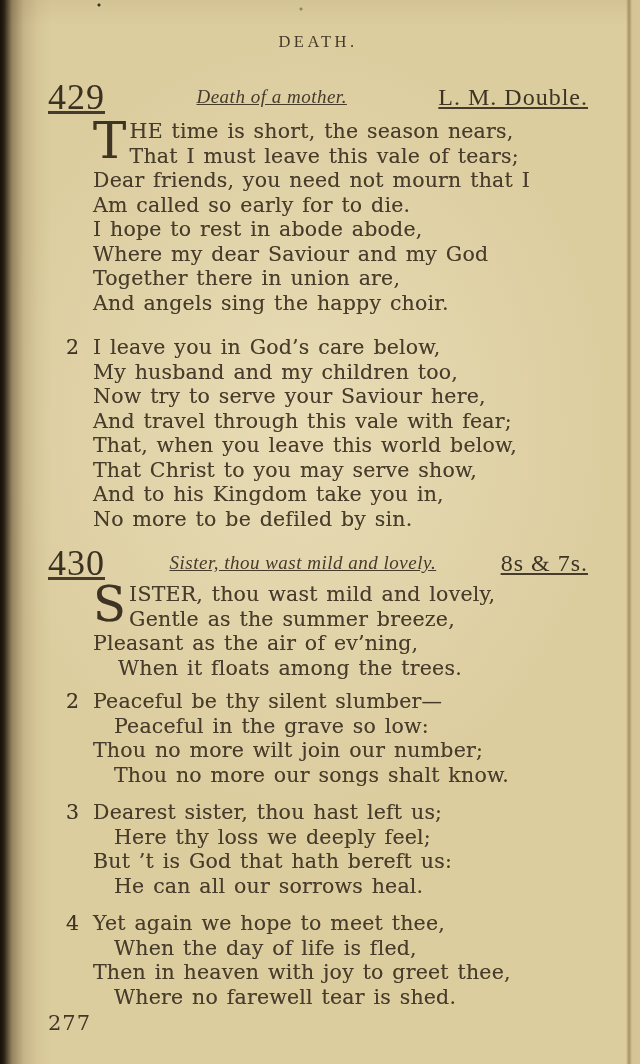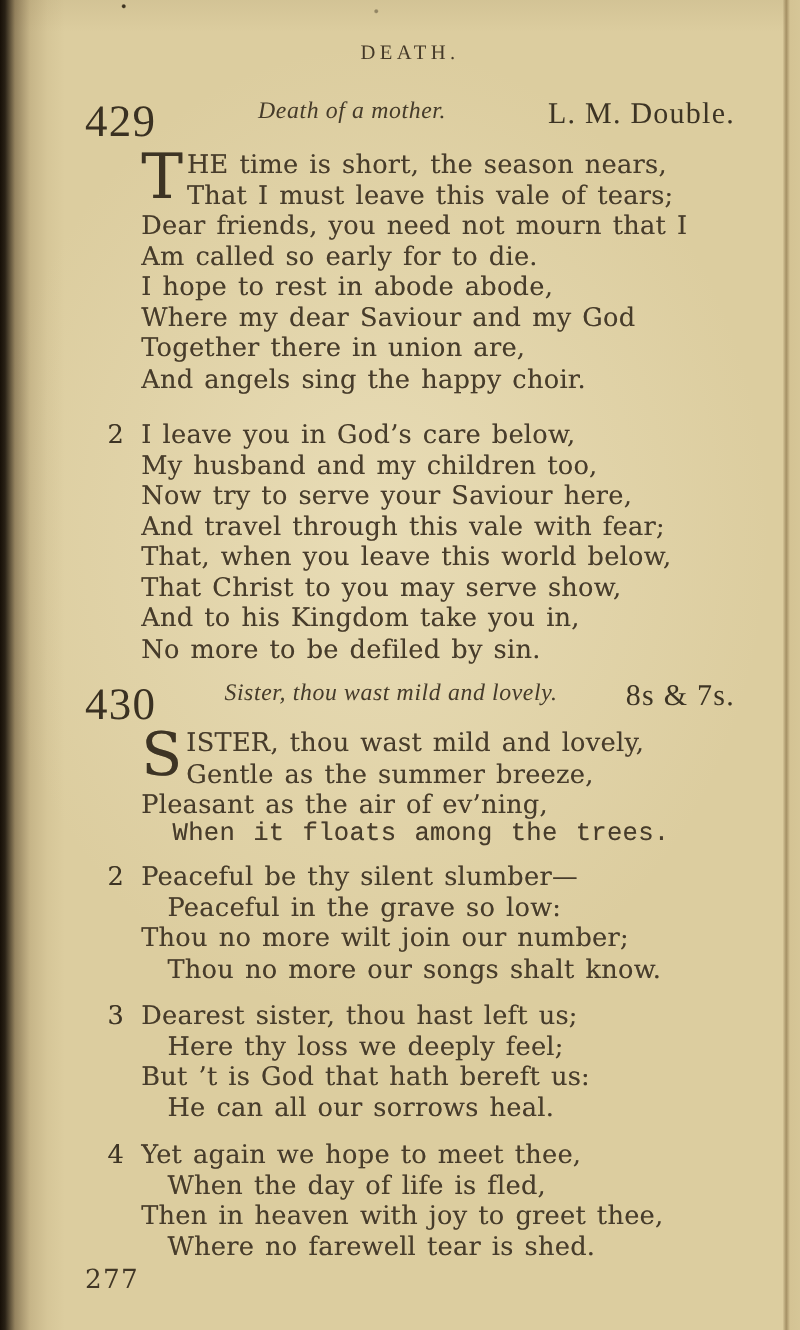--- a/index.html
+++ b/index.html
@@ -16,42 +16,42 @@
     background-color: #dccd9f;
     background-image:
       radial-gradient(circle 2px at 99px 5px, rgba(45,35,20,0.9) 0 1px, rgba(45,35,20,0) 2px),
       radial-gradient(circle 2px at 301px 9px, rgba(45,35,20,0.40) 0 1px, rgba(45,35,20,0) 2px),
       linear-gradient(90deg, #160f07 0px, rgba(22,15,7,0.90) 4px, rgba(78,58,32,0.50) 12px, rgba(120,95,55,0.22) 24px, rgba(140,115,70,0.08) 38px, rgba(0,0,0,0) 52px),
       linear-gradient(270deg, #d6c697 0px, #d4c394 8px, rgba(151,129,86,0.80) 11px, rgba(151,129,86,0) 14px),
       linear-gradient(180deg, rgba(130,108,65,0.10) 0px, rgba(130,108,65,0) 26px),
       radial-gradient(ellipse 420px 520px at 47% 40%, #e8dcb6 0%, rgba(232,220,182,0) 75%);
     font-family: "DejaVu Serif", "Liberation Serif", serif;
     color: #473c2b;
-    padding-left: 20px;
   }
   .content {
     position: relative;
     box-sizing: border-box;
     width: 100%;
     height: 100%;
     padding: 0 52px 0 48px;
   }
   .running-head {
     margin-top: 32px;
     text-align: center;
     font-family: "Liberation Serif", serif;
     font-size: 16.5px;
     letter-spacing: 3.5px;
     color: #453a29;
     height: 20px;
   }
   .hymn-head {
     display: flex;
-    align-items: flex-start;
+    align-items: center;
     margin-top: 26px;
+    text-decoration: underline;
   }
   .hymn-430 .hymn-head {
     margin-top: 13px;
   }
   .hymn-num {
     font-family: "Liberation Serif", serif;
     font-size: 36px;
     line-height: 38px;
     color: #3a3122;
     letter-spacing: 1px;
@@ -97,21 +97,21 @@
     line-height: 45px;
     height: 49px;
     margin-right: 3px;
     color: #3d3424;
   }
   .hymn-430 .drop-cap {
     font-size: 48px;
   }
   .ind-a { padding-left: 8px; }   
   .ind-b { padding-left: 24px; }  
-  .ind-c { padding-left: 25px; font-family: Liberation Mono, monospace; }  
+  .ind-c { padding-left: 25px; }  
   .ind-d { padding-left: 21px; }  
   .verse-num {
     position: absolute;
     left: -27px;
     top: 0;
     color: #3d3424;
   }
   .page-num {
     margin-top: 2px;
     text-align: left;

